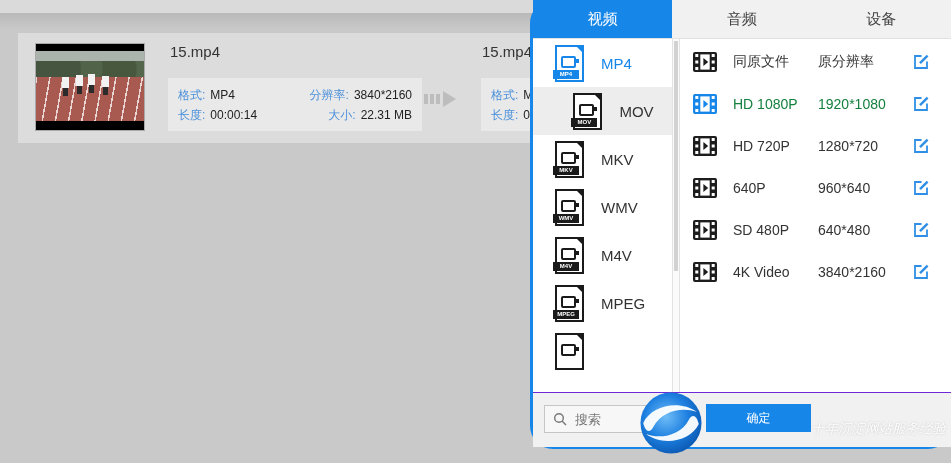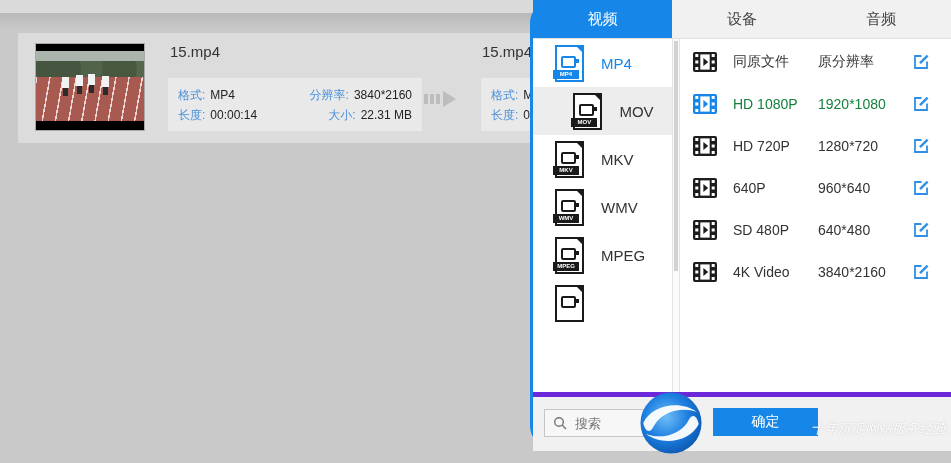--- a/index.html
+++ b/index.html
@@ -76,28 +76,28 @@
 
   .quality-col{flex:1;padding-top:2px;}
   .q-row{height:42px;display:flex;align-items:center;padding-left:13px;box-sizing:border-box;}
   .q-icon{color:#1d1d1d;display:flex;flex:0 0 auto;}
   .q-row.sel .q-icon{color:#1687e9;}
   .q-name{font-size:14px;color:#333;margin-left:16px;width:85px;}
   .q-res{font-size:14px;color:#333;width:92px;}
   .q-row.sel .q-name,.q-row.sel .q-res{color:#15803d;}
   .q-edit{color:#2f8fe6;margin-left:2px;display:flex;cursor:pointer;}
 
-  .popup-foot{height:54px;background:#f1f1f1;border-top:5px solid #6d28d9;position:relative;}
+  .popup-foot{height:54px;background:#f1f1f1;border-top:1px solid #6d28d9;position:relative;}
   .search-box{position:absolute;left:11px;top:12px;width:130px;height:28px;background:#f7f7f7;
     border:1px solid #c6c6c6;box-sizing:border-box;display:flex;align-items:center;}
   .search-box svg{margin:0 6px 0 8px;}
   .search-box input{border:none;background:transparent;outline:none;font-size:13px;color:#555;width:80px;
     font-family:"Liberation Sans","DejaVu Sans",sans-serif;}
-  .confirm-btn{position:absolute;left:180px;top:11px;width:105px;height:28px;background:#1687e9;
-    border:none;color:#fff;font-size:14px;cursor:pointer;font-family:"Liberation Sans","DejaVu Sans",sans-serif;}
+  .confirm-btn{position:absolute;left:173px;top:11px;width:105px;height:28px;background:#1687e9;
+    border:none;color:#fff;font-size:12px;cursor:pointer;font-family:"Liberation Sans","DejaVu Sans",sans-serif;}
 
   
   .watermark{position:absolute;left:0;top:0;width:951px;height:463px;z-index:20;pointer-events:none;}
   .wm-swirl{position:absolute;left:634px;top:386px;}
   .wm-logo{position:absolute;left:699px;top:391px;font-size:54px;font-weight:bold;line-height:1;
     letter-spacing:4px;color:transparent;-webkit-text-stroke:2px rgba(255,255,255,.95);}
   .wm-slogan{position:absolute;left:811px;top:420px;font-size:13.5px;font-style:italic;
     color:rgba(255,255,255,.92);text-shadow:0 0 2px rgba(120,120,120,.35);white-space:nowrap;}
 </style>
 </head>
@@ -166,22 +166,22 @@
             <span class="val">00:00:14</span>
           </span>
       </div>
     </div>
   </div>
 
   <div class="popup">
 
     <div class="tabbar">
       <div class="tab active">视频</div>
+      <div class="tab">音频</div>
       <div class="tab">设备</div>
-      <div class="tab">音频</div>
     </div>
 
     <div class="popup-body">
       <div class="format-col">
 
         <div class="fmt-row sel">
           <span class="ficon f-blue">
               <i class="cam"></i>
               <b class="band">MP4</b>
               <i class="fold"></i>
@@ -204,20 +204,28 @@
             </span>
           <span class="fmt-label">MKV</span>
         </div>
         <div class="fmt-row">
           <span class="ficon f-black">
               <i class="cam"></i>
               <b class="band">WMV</b>
               <i class="fold"></i>
             </span>
           <span class="fmt-label">WMV</span>
+        </div>
+        <div class="fmt-row">
+          <span class="ficon f-black">
+              <i class="cam"></i>
+              <b class="band">M4V</b>
+              <i class="fold"></i>
+            </span>
+          <span class="fmt-label">M4V</span>
         </div>
         <div class="fmt-row">
           <span class="ficon f-black">
               <i class="cam"></i>
               <b class="band">MPEG</b>
               <i class="fold"></i>
             </span>
           <span class="fmt-label">MPEG</span>
         </div>
         <div class="fmt-row">

